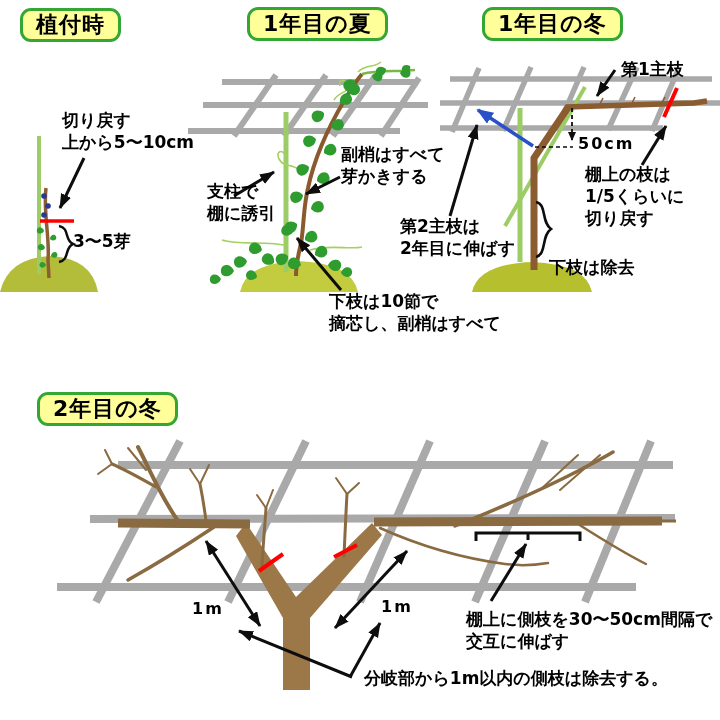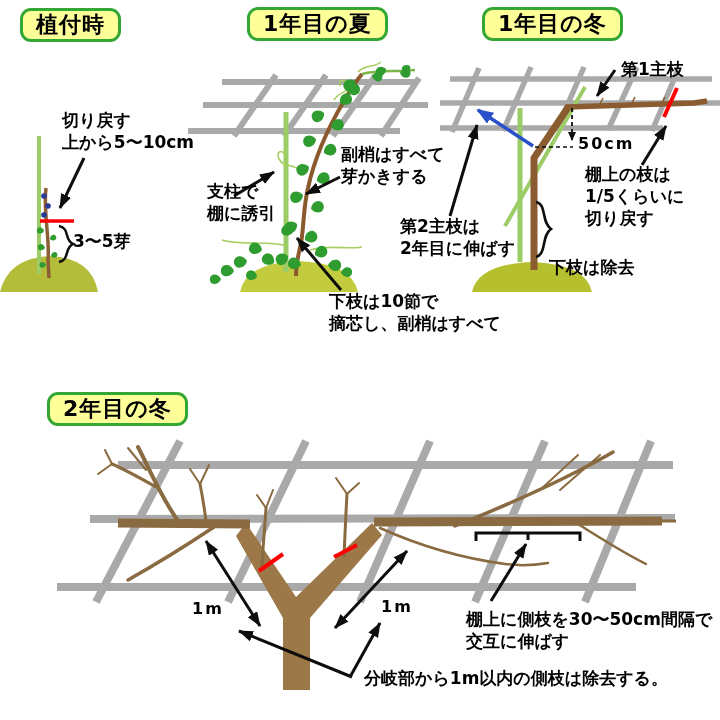--- a/index.html
+++ b/index.html
@@ -191,21 +191,21 @@
       <line x1="491" y1="601" x2="526" y2="544" marker-end="url(#mA)"></line>
       <line x1="352" y1="677" x2="239" y2="631" marker-end="url(#mA)"></line>
       <line x1="350" y1="677" x2="380" y2="623" marker-end="url(#mA)"></line>
     </g>
   </g>
 </svg>
 
 <div class="title-box" style="left:20px;top:8px;">植付時</div>
 <div class="title-box" style="left:247px;top:7px;">1年目の夏</div>
 <div class="title-box" style="left:482px;top:7px;">1年目の冬</div>
-<div class="title-box" style="left:47px;top:392px;">2年目の冬</div>
+<div class="title-box" style="left:37px;top:392px;">2年目の冬</div>
 
 <div class="ann" style="left:62px;top:110px;">切り戻す
 上から5〜10cm</div>
 <div class="ann" style="left:73px;top:231px;">3〜5芽</div>
 
 <div class="ann" style="left:163px;top:181px;margin-left:44px;">支柱で
 棚に誘引</div>
 <div class="ann" style="left:341px;top:144px;">副梢はすべて
 芽かきする</div>
 <div class="ann" style="left:329px;top:291px;">下枝は10節で

